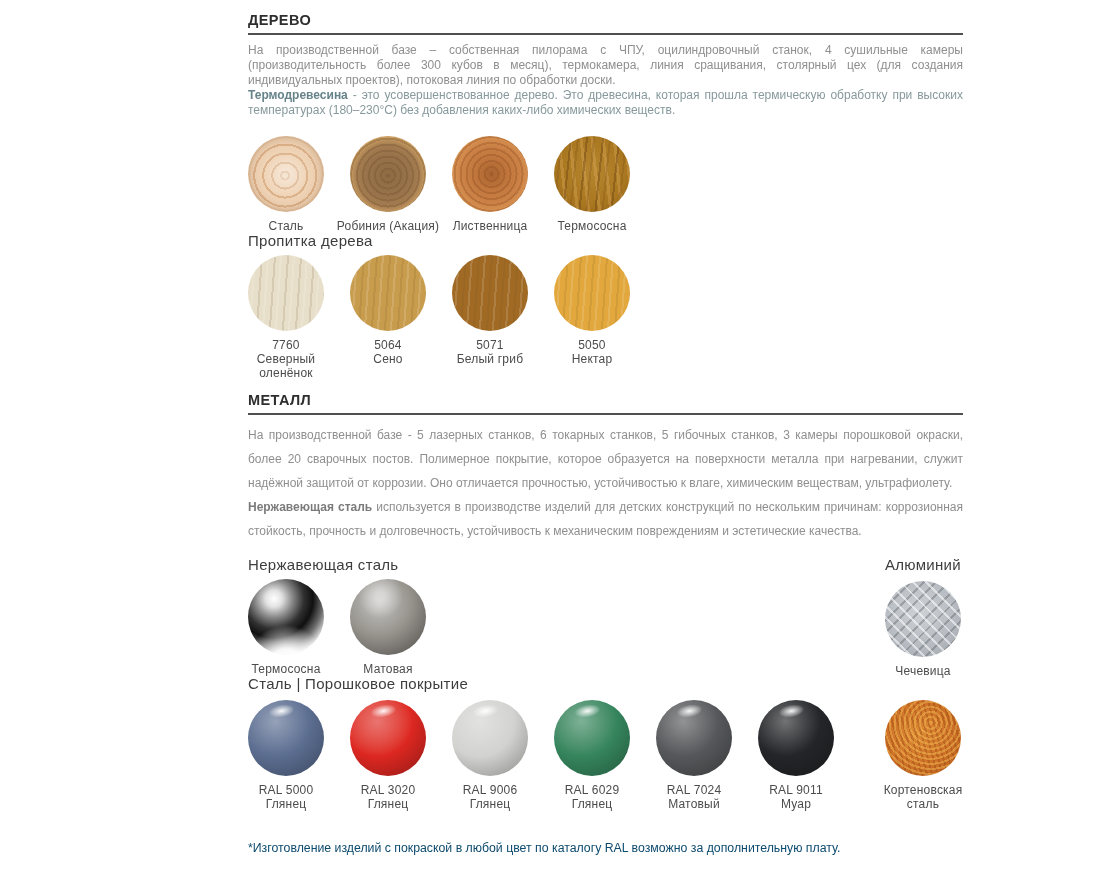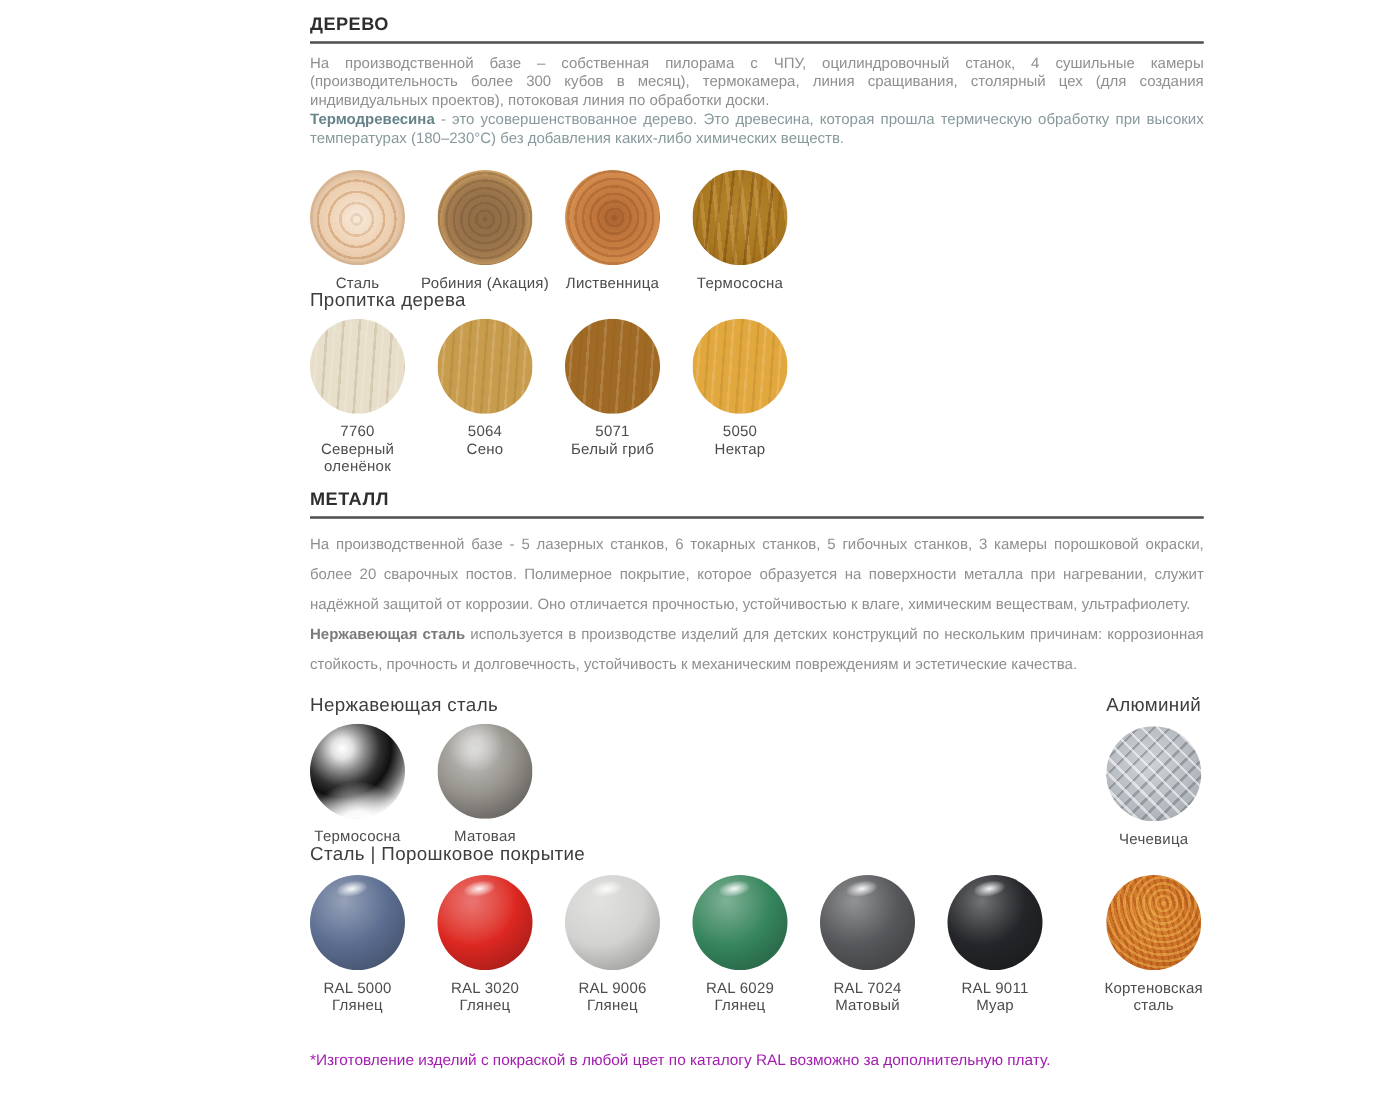--- a/index.html
+++ b/index.html
@@ -41,21 +41,21 @@
 
   .rel{position:relative;}
   .side-col{position:absolute;top:0;right:-15px;width:110px;text-align:center;}
   .side-col h3.sub{text-align:center;}
   .side-col .circle{margin:8px auto 0;}
   .side-col .cap{margin-top:7px;}
   .corten-col{position:absolute;top:0;right:-15px;width:110px;text-align:center;}
   .corten-col .circle{margin:0 auto;}
   .corten-col .cap{white-space:normal;}
 
-  .footnote{margin:30px 0 0;font-size:12.3px;color:#a21caf;}
+  .footnote{margin:30px 0 0;font-size:12.3px;color:#0c4a6e;}
 
   
   .tex-pine{
     background:
       radial-gradient(circle at 50% 50%, rgba(255,255,255,.40) 0 10%, rgba(255,255,255,0) 42%),
       repeating-radial-gradient(circle at 49% 52%, #efd3b5 0 3px, #dcb28b 3px 5px, #efd3b5 5px 9px);
     box-shadow: inset 0 0 0 2px #d8b592, inset 0 0 12px rgba(150,100,60,.45);
   }
   .tex-robinia{
     background:

